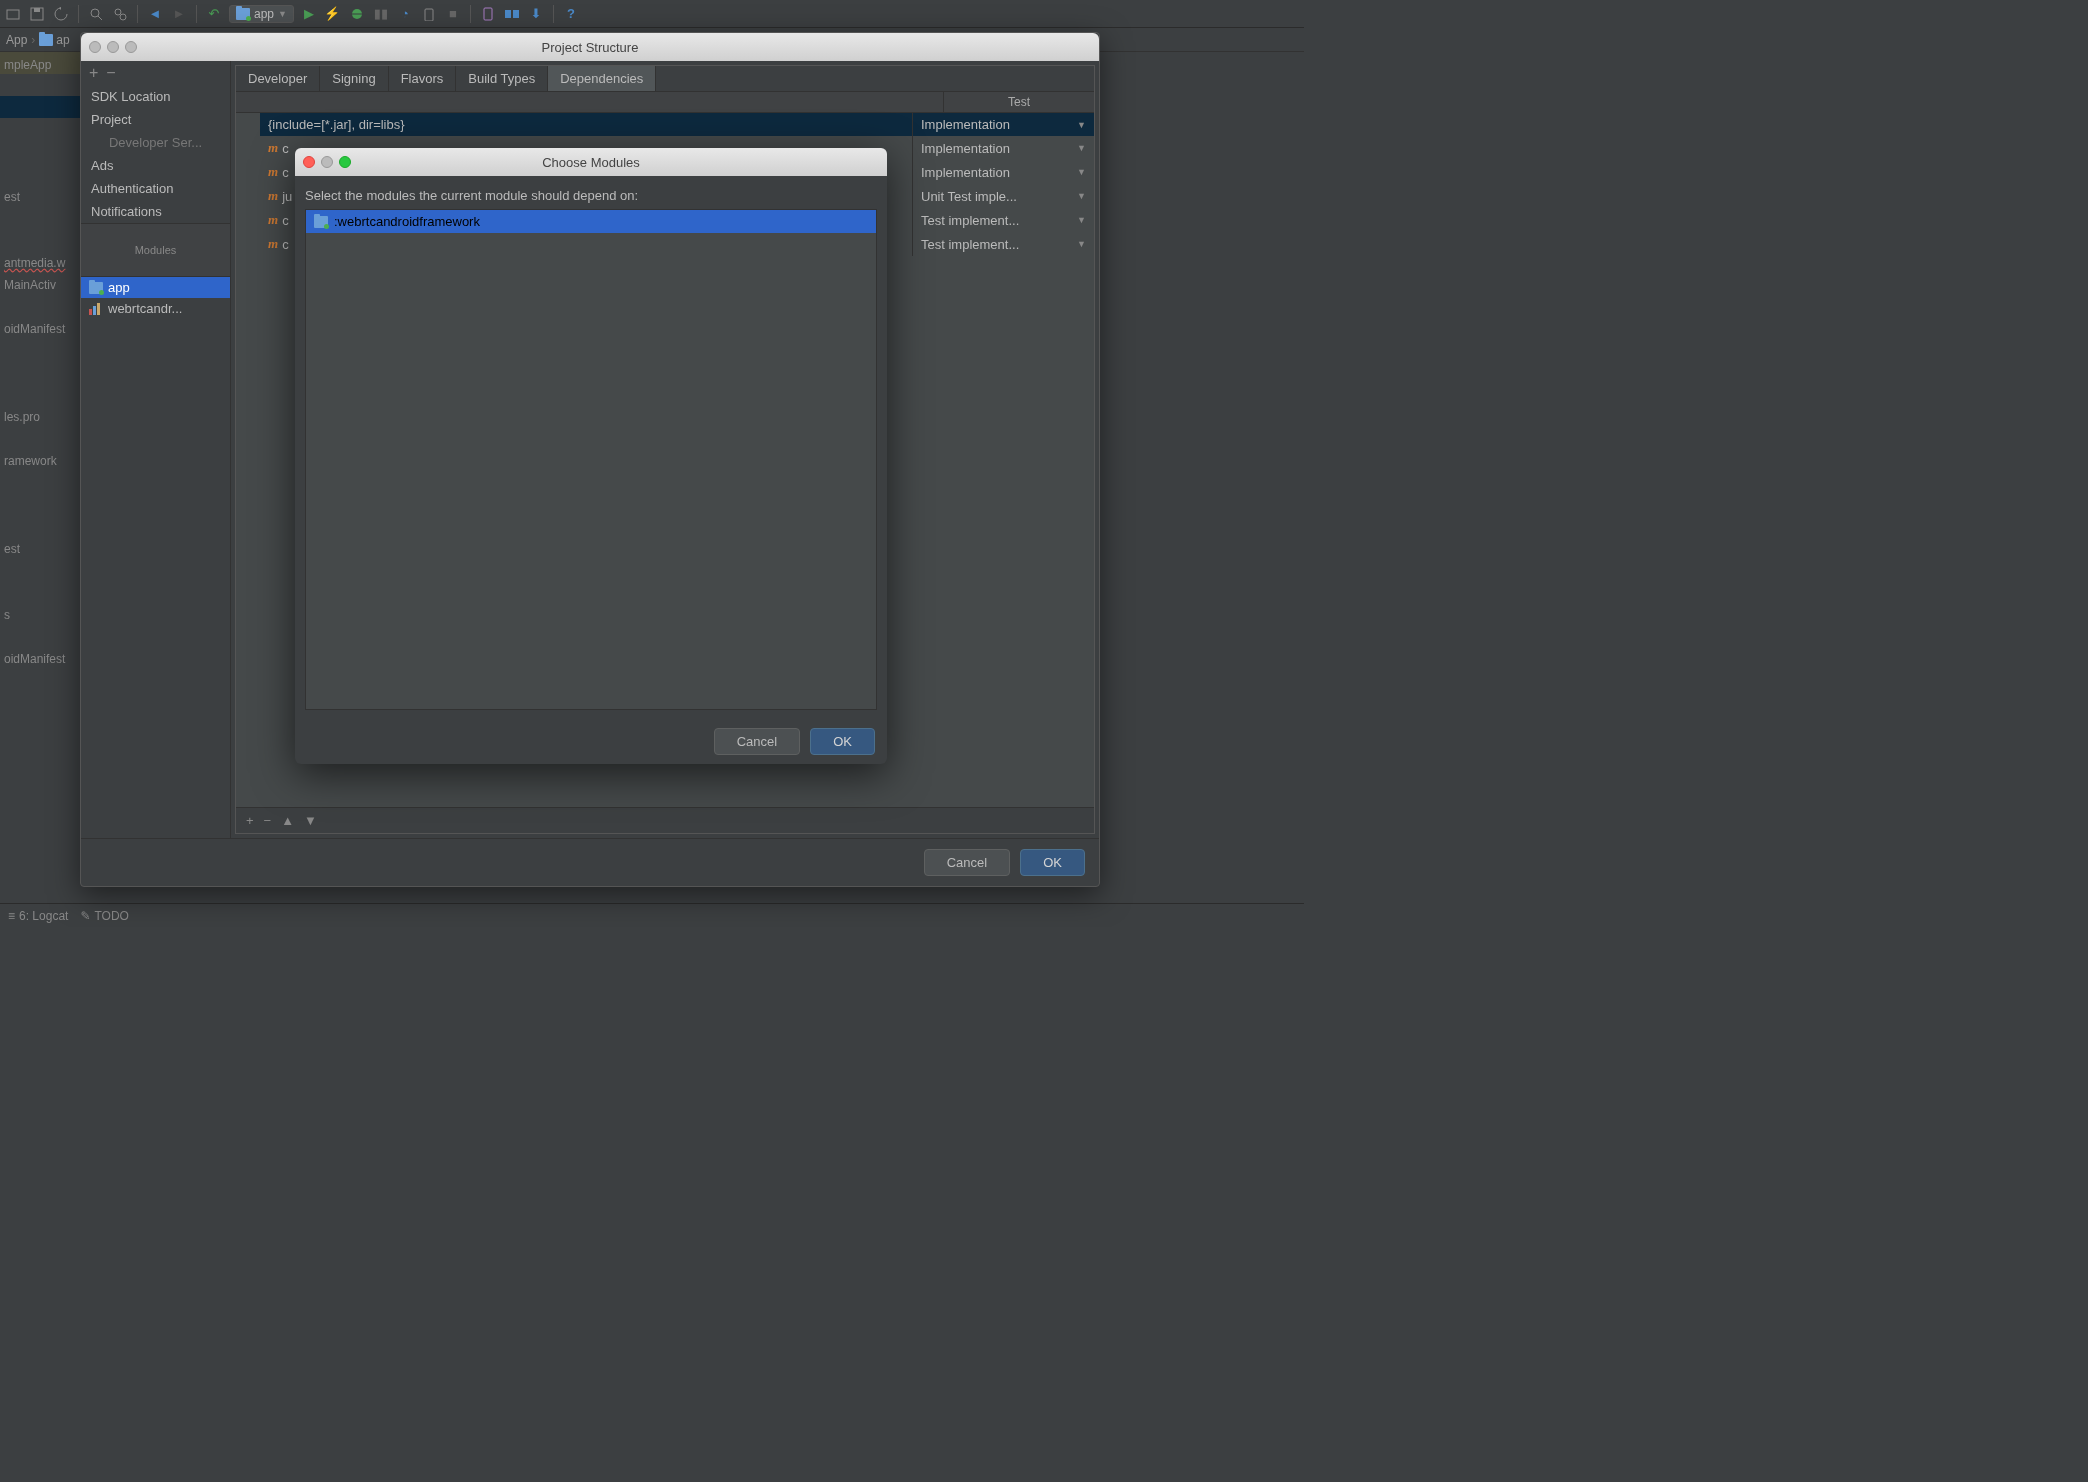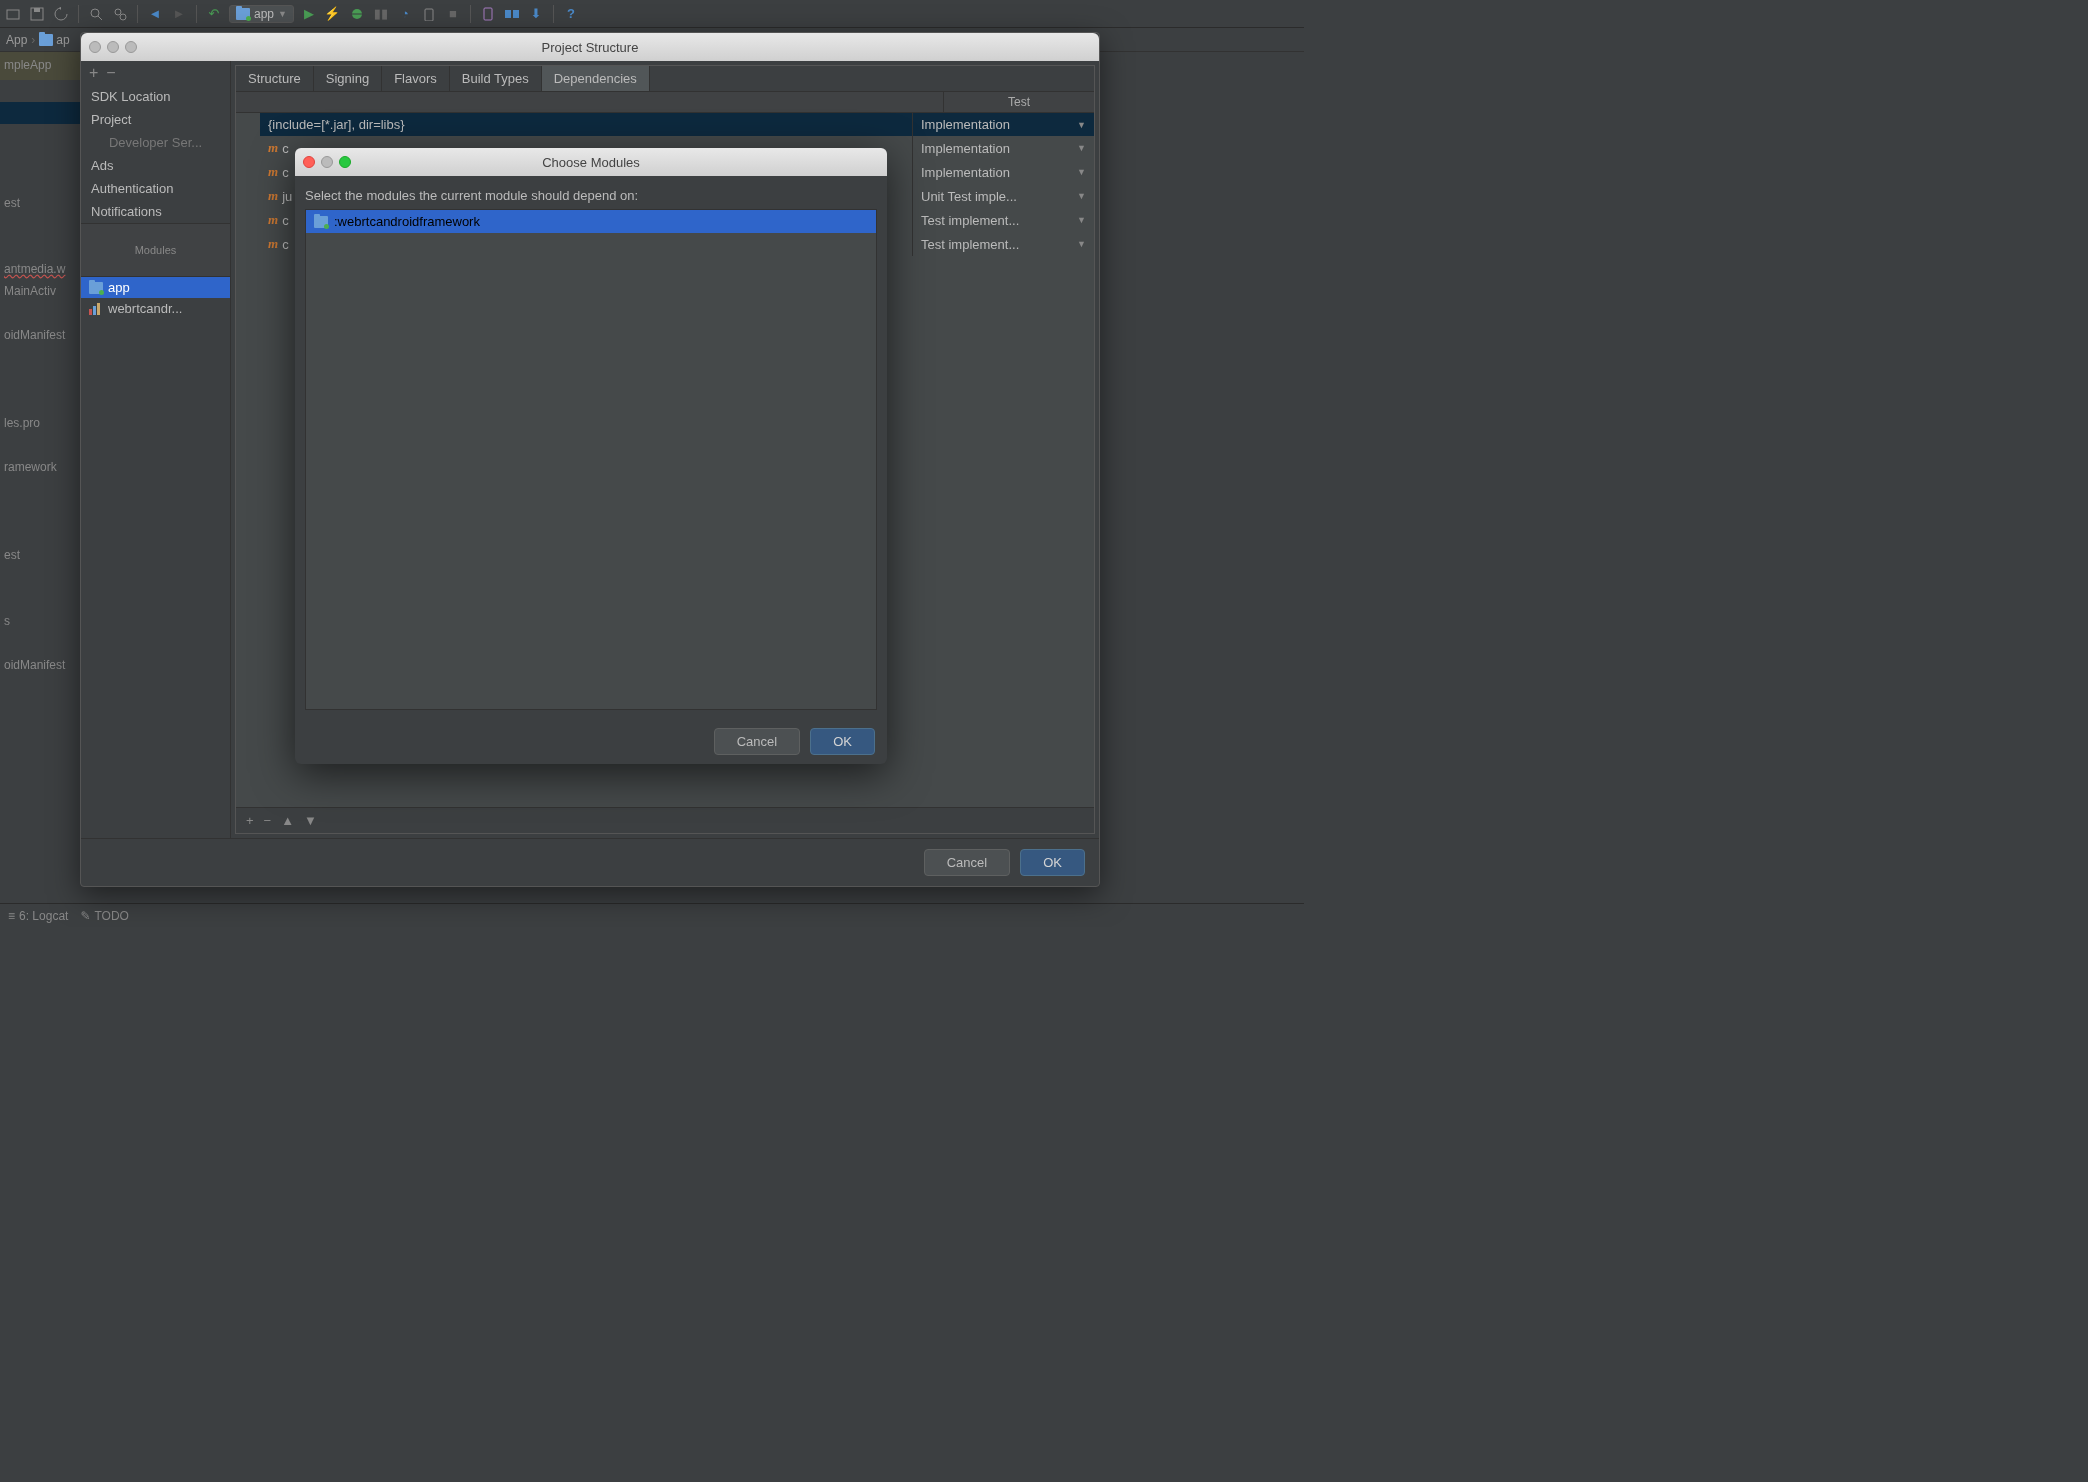--- a/index.html
+++ b/index.html
@@ -170,21 +170,21 @@
       <span>App</span>
     </span>
   <span class="bc-chev">›</span>
   <span class="bc-item">
       <span class="folder-ic"></span>
       <span>ap</span>
     </span>
 </div>
 
 <div class="left-gutter" id="leftGutter">
-    <div class="lg-item hl" style="height: 28px; line-height: 22px;">mpleApp</div>
+    <div class="lg-item hl" style="height: 22px; line-height: 22px;">mpleApp</div>
     <div class="lg-item" style="height: 22px; line-height: 22px;">&nbsp;</div>
     <div class="lg-item sel" style="height: 22px; line-height: 22px;">&nbsp;</div>
     <div class="lg-item" style="height: 22px; line-height: 22px;">&nbsp;</div>
     <div class="lg-item" style="height: 22px; line-height: 22px;">&nbsp;</div>
     <div class="lg-item" style="height: 22px; line-height: 22px;">&nbsp;</div>
     <div class="lg-item" style="height: 22px; line-height: 22px;">est</div>
     <div class="lg-item" style="height: 22px; line-height: 22px;">&nbsp;</div>
     <div class="lg-item" style="height: 22px; line-height: 22px;">&nbsp;</div>
     <div class="lg-item" style="height: 22px; line-height: 22px;"><span class="err">antmedia.w</span></div>
     <div class="lg-item" style="height: 22px; line-height: 22px;"> MainActiv</div>
@@ -250,21 +250,21 @@
               <i></i>
               <i></i>
               <i></i>
             </span>
             <span>webrtcandr...</span>
           </div>
         </div>
     </div>
     <div class="ps-main">
       <div class="ps-tabs" id="psTabs">
-          <div class="ps-tab">Structure</div>
+          <div class="ps-tab">Developer</div>
           <div class="ps-tab">Signing</div>
           <div class="ps-tab">Flavors</div>
           <div class="ps-tab">Build Types</div>
           <div class="ps-tab act">Dependencies</div>
         </div>
       <div class="dep-table">
         <div class="dep-hdr">
           <div class="c1"></div>
           <div class="c2">Test</div>
         </div>

